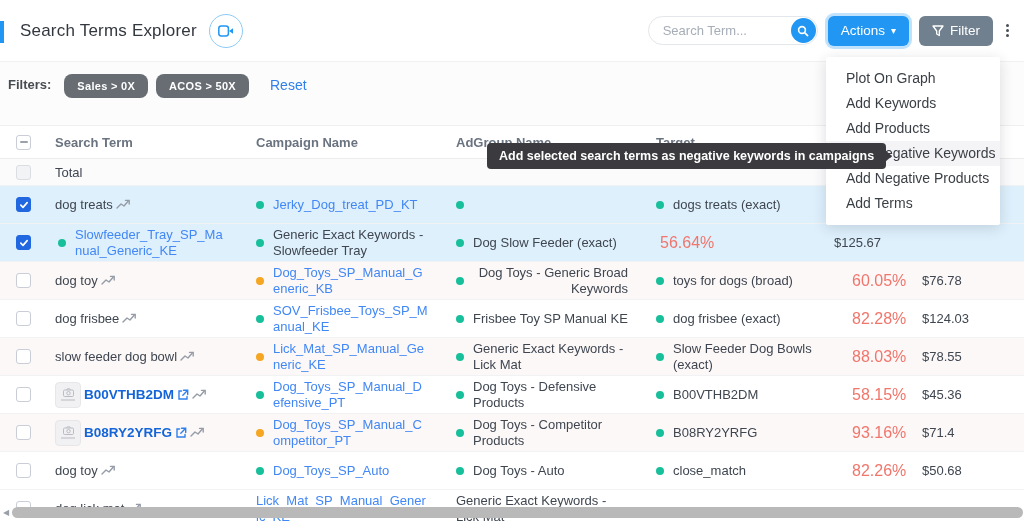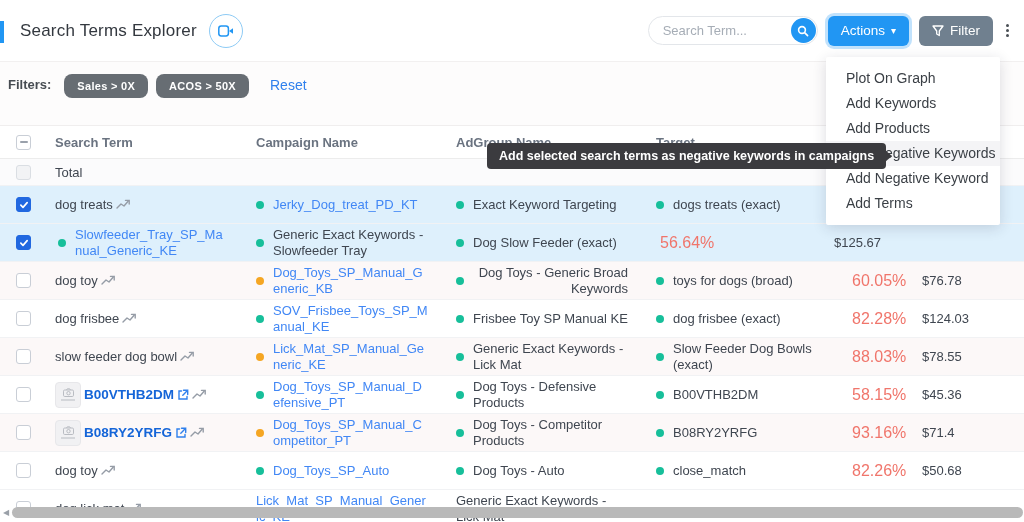--- a/index.html
+++ b/index.html
@@ -187,21 +187,20 @@
                 <path d="M9.5 1.4 H13.2 V5.1" fill="none" stroke="#959ca6" stroke-width="1.4" stroke-linecap="round"></path>
               </svg>
             </span>
           </div>
           <div class="cell dotcell" style="padding-left: 18px;">
             <span class="dot green"></span>
             <span class="link">Jerky_Dog_treat_PD_KT</span>
           </div>
           <div class="cell dotcell" style="padding-left: 18px;">
             <span class="dot green"></span>
-            <span style="line-height: 16px;">Exact Keyword Targeting</span>
           </div>
           <div class="cell dotcell" style="padding-left: 18px;">
             <span class="dot green"></span>
             <span style="line-height: 16px;">dogs treats (exact)</span>
           </div>
           <div class="cell acos"></div>
           <div class="cell spend"></div>
         </div>
         <div class="trow data sel">
           <div class="cell cbcell">
@@ -453,21 +452,21 @@
   <div class="tooltip">
     <span>Add selected search terms as negative keywords in campaigns</span>
     <span class="arrow"></span>
   </div>
 
   <div class="menu" id="menu">
       <div class="menu-item">Plot On Graph</div>
       <div class="menu-item">Add Keywords</div>
       <div class="menu-item">Add Products</div>
       <div class="menu-item hl">Add Negative Keywords</div>
-      <div class="menu-item">Add Negative Keyword</div>
+      <div class="menu-item">Add Negative Products</div>
       <div class="menu-item">Add Terms</div>
     </div>
 
   <div class="hscroll">
     <span class="hs-arrow">◀</span>
     <span class="hs-thumb"></span>
   </div>
 
 </div>
 

